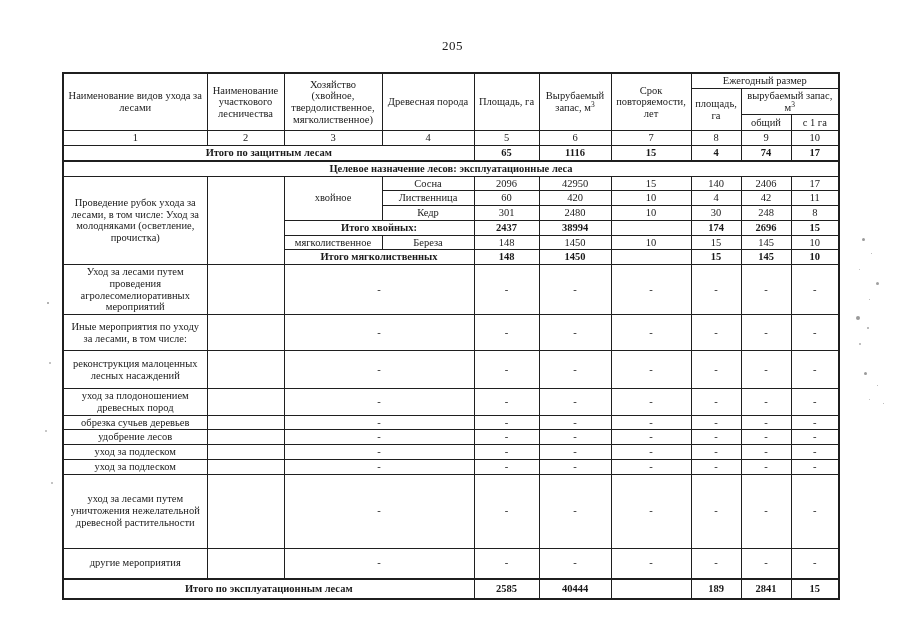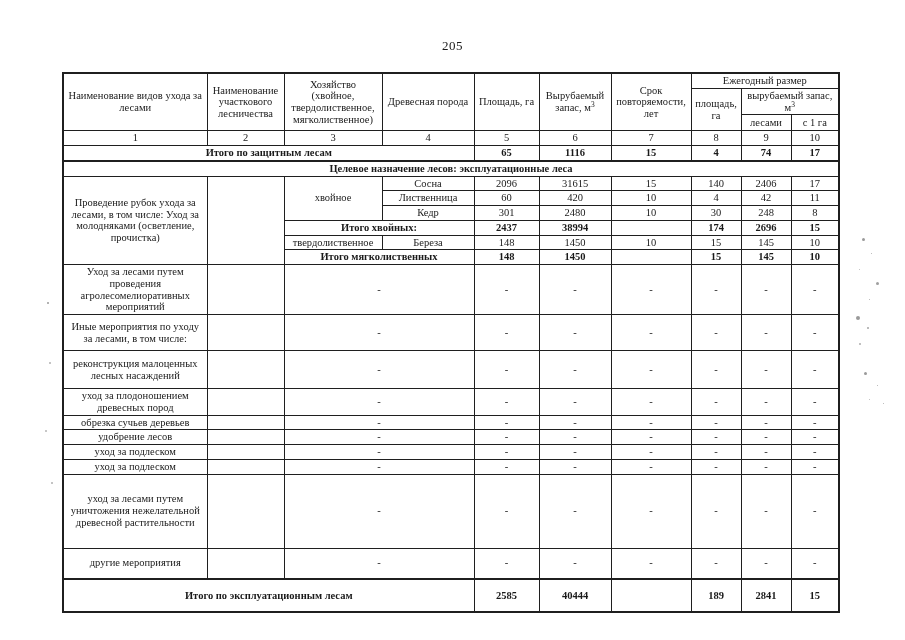--- a/index.html
+++ b/index.html
@@ -31,21 +31,21 @@
   td.lbl{
     text-align:left;vertical-align:top;padding-left:4px;padding-right:2px;margin-left:29px;
   }
   td.lblmid{text-align:left;vertical-align:middle;padding-left:4px;}
   .b{font-weight:bold;margin-left:22px;}
   tr.thick-bottom td{border-bottom:2px solid #1f1f1f;}
   tr.thick-top td{border-top:2px solid #1f1f1f;}
   sup{font-size:7.5px;line-height:0;}
   
   .rh13{height:13px}.rh14{height:14px}.rh15{height:15px}
-  .rh19{height:33px}.rh20{height:31px}.rh25{height:25px}.rh36{height:36px}.rh38{height:38px}.rh48{height:48px}.rh74{height:74px}
+  .rh19{height:20px}.rh20{height:31px}.rh25{height:25px}.rh36{height:36px}.rh38{height:38px}.rh48{height:48px}.rh74{height:74px}
   .hdr-top{height:14px}
   .hdr-mid{height:26px}
   .hdr-low{height:16px}
   
   .noise{position:absolute;background:#9a9a9a;border-radius:50%;}
   .n1{left:862px;top:238px;width:3px;height:3px;box-shadow:8px 14px 0 -1px #aaa, -4px 30px 0 -1px #b5b5b5, 14px 44px 0 0 #9f9f9f, 6px 60px 0 -1px #ababab;}
   .n2{left:856px;top:316px;width:4px;height:4px;box-shadow:10px 10px 0 -1px #a5a5a5, 16px -8px 0 -2px #b0b0b0, 2px 26px 0 -1px #adadad;}
   .n3{left:864px;top:372px;width:3px;height:3px;box-shadow:12px 12px 0 -1px #a8a8a8, 4px 26px 0 -1px #b2b2b2, 18px 30px 0 -1px #ababab;}
   .n4{left:47px;top:302px;width:2px;height:2px;box-shadow:2px 60px 0 0 #b0b0b0, -2px 128px 0 0 #b5b5b5, 4px 180px 0 0 #b0b0b0;}
 </style>
@@ -77,21 +77,21 @@
       <td class="hdr" rowspan="3">Площадь, га</td>
       <td class="hdr" rowspan="3"><span>Вырубаемый запас, м</span><sup>3</sup></td>
       <td class="hdr" rowspan="3">Срок повторяемости, лет</td>
       <td class="hdr" colspan="3">Ежегодный размер</td>
     </tr>
     <tr class="hdr-mid">
       <td class="hdr" rowspan="2">площадь, га</td>
       <td class="hdr" colspan="2"><span>вырубаемый запас, м</span><sup>3</sup></td>
     </tr>
     <tr class="hdr-low">
-      <td class="hdr">лесами</td>
+      <td class="hdr">общий</td>
       <td class="hdr">с 1 га</td>
     </tr>
     <tr class="rh13">
       <td>1</td>
       <td>2</td>
       <td>3</td>
       <td>4</td>
       <td>5</td>
       <td>6</td>
       <td>7</td>
@@ -113,21 +113,21 @@
     <tr class="rh14">
       <td class="b" colspan="10">Целевое назначение лесов: эксплуатационные леса</td>
     </tr>
 
     <tr class="rh13">
       <td class="lbl" rowspan="6">Проведение рубок ухода за лесами, в том числе: Уход за молодняками (осветление, прочистка)</td>
       <td rowspan="6"></td>
       <td rowspan="3">хвойное</td>
       <td class="lblmid">Сосна</td>
       <td>2096</td>
-      <td>31615</td>
+      <td>42950</td>
       <td>15</td>
       <td>140</td>
       <td>2406</td>
       <td>17</td>
     </tr>
     <tr class="rh13">
       <td class="lblmid">Лиственница</td>
       <td>60</td>
       <td>420</td>
       <td>10</td>
@@ -147,21 +147,21 @@
     <tr class="rh14">
       <td class="lblmid b" colspan="2">Итого хвойных:</td>
       <td class="b">2437</td>
       <td class="b">38994</td>
       <td class="b"></td>
       <td class="b">174</td>
       <td class="b">2696</td>
       <td class="b">15</td>
     </tr>
     <tr class="rh13">
-      <td class="lblmid">твердолиственное</td>
+      <td class="lblmid">мягколиственное</td>
       <td class="lblmid">Береза</td>
       <td>148</td>
       <td>1450</td>
       <td>10</td>
       <td>15</td>
       <td>145</td>
       <td>10</td>
     </tr>
     <tr class="rh14">
       <td class="lblmid b" colspan="2">Итого мягколиственных</td>

